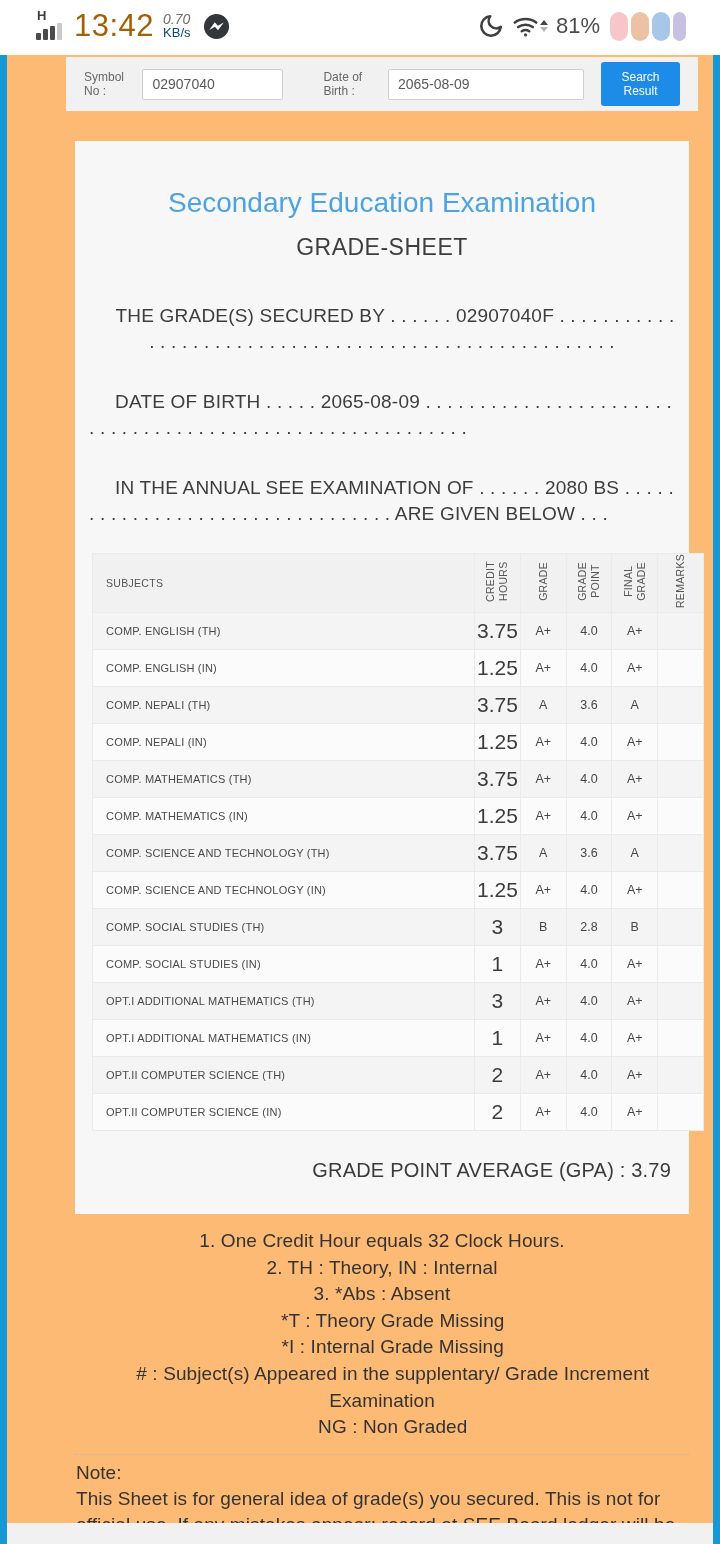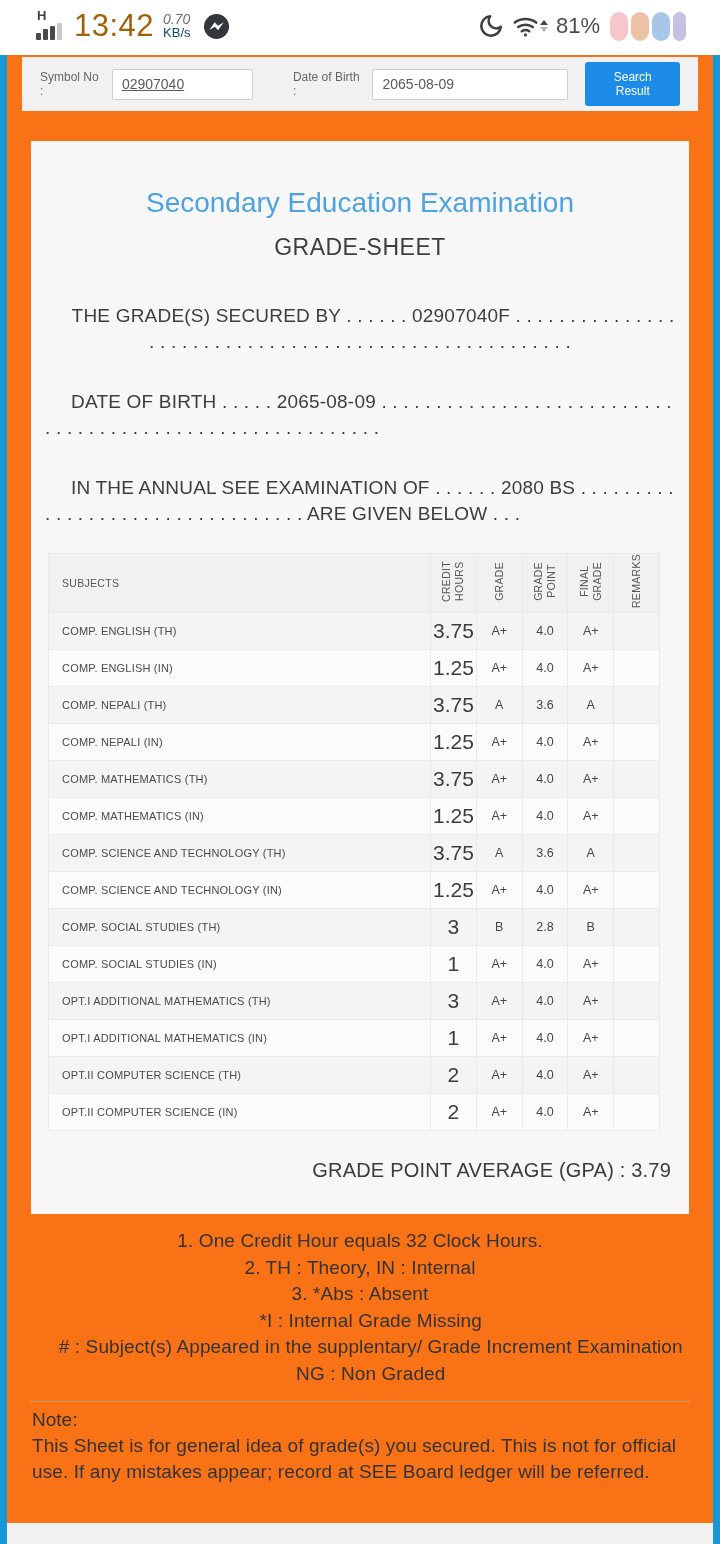--- a/index.html
+++ b/index.html
@@ -40,34 +40,35 @@
   .udarrows .up{border-bottom:5px solid #444;}
   .udarrows .dn{border-top:5px solid #b5b5b5;}
   .pct{font-size:22px;color:#4c4c4c;margin-left:8px;}
   .pills{display:flex;align-items:center;gap:3px;margin-left:10px;}
   .pills span{display:block;height:29px;border-radius:10px;}
   
   .page{
     position:absolute;left:0;right:0;top:55px;bottom:0;
     border-left:7px solid var(--border-blue);
     border-right:7px solid var(--border-blue);
-    background:#f97316;
+    background:#fdba74;
+    padding-left:44px;
   }
   
   .search-form{
     margin:2px 15px 0 15px;background:#f1f1f1;height:54px;
     display:flex;align-items:center;padding:0 18px;
   }
   .search-form label{font-size:12px;color:#666;}
   .search-form input{
     height:31px;border:1px solid #cfcfcf;background:#fff;border-radius:2px;
     font-size:14px;color:#5a5a5a;padding:0 9px;outline:none;
     font-family:"Liberation Sans",sans-serif;
   }
-  .inp-symbol{width:141px;margin-left:9px;text-decoration:underline;}
+  .inp-symbol{width:141px;margin-left:9px;}
   .lbl-dob{margin-left:40px;}
   .inp-dob{width:196px;margin-left:9px;}
   .search-btn{
     margin-left:17px;background:var(--button-blue);color:#fff;border:none;border-radius:3px;
     font-size:12px;padding:8px 11px;cursor:pointer;font-family:"Liberation Sans",sans-serif;
   }
   
   .card{
     margin:30px 24px 0 24px;background:#f7f7f7;
     padding:46px 14px 32px 14px;
@@ -304,20 +305,21 @@
         </tbody>
     </table>
 
     <div class="gpa-line">GRADE POINT AVERAGE (GPA) : 3.79</div>
   </div>
 
   <div class="notes" id="notes-list">
       <div class="note-line">1. One Credit Hour equals 32 Clock Hours.</div>
       <div class="note-line">2. TH : Theory, IN : Internal</div>
       <div class="note-line">3. *Abs : Absent</div>
+      <div class="note-line">    *T : Theory Grade Missing</div>
       <div class="note-line">    *I : Internal Grade Missing</div>
       <div class="note-line">    # : Subject(s) Appeared in the supplentary/ Grade Increment Examination</div>
       <div class="note-line">    NG : Non Graded</div>
     </div>
 
   <div class="divider"></div>
 
   <div class="note-block">
     <div class="note-heading">Note:</div>
     <div class="note-body">This Sheet is for general idea of grade(s) you secured. This is not for official use. If any mistakes appear; record at SEE Board ledger will be referred.</div>

